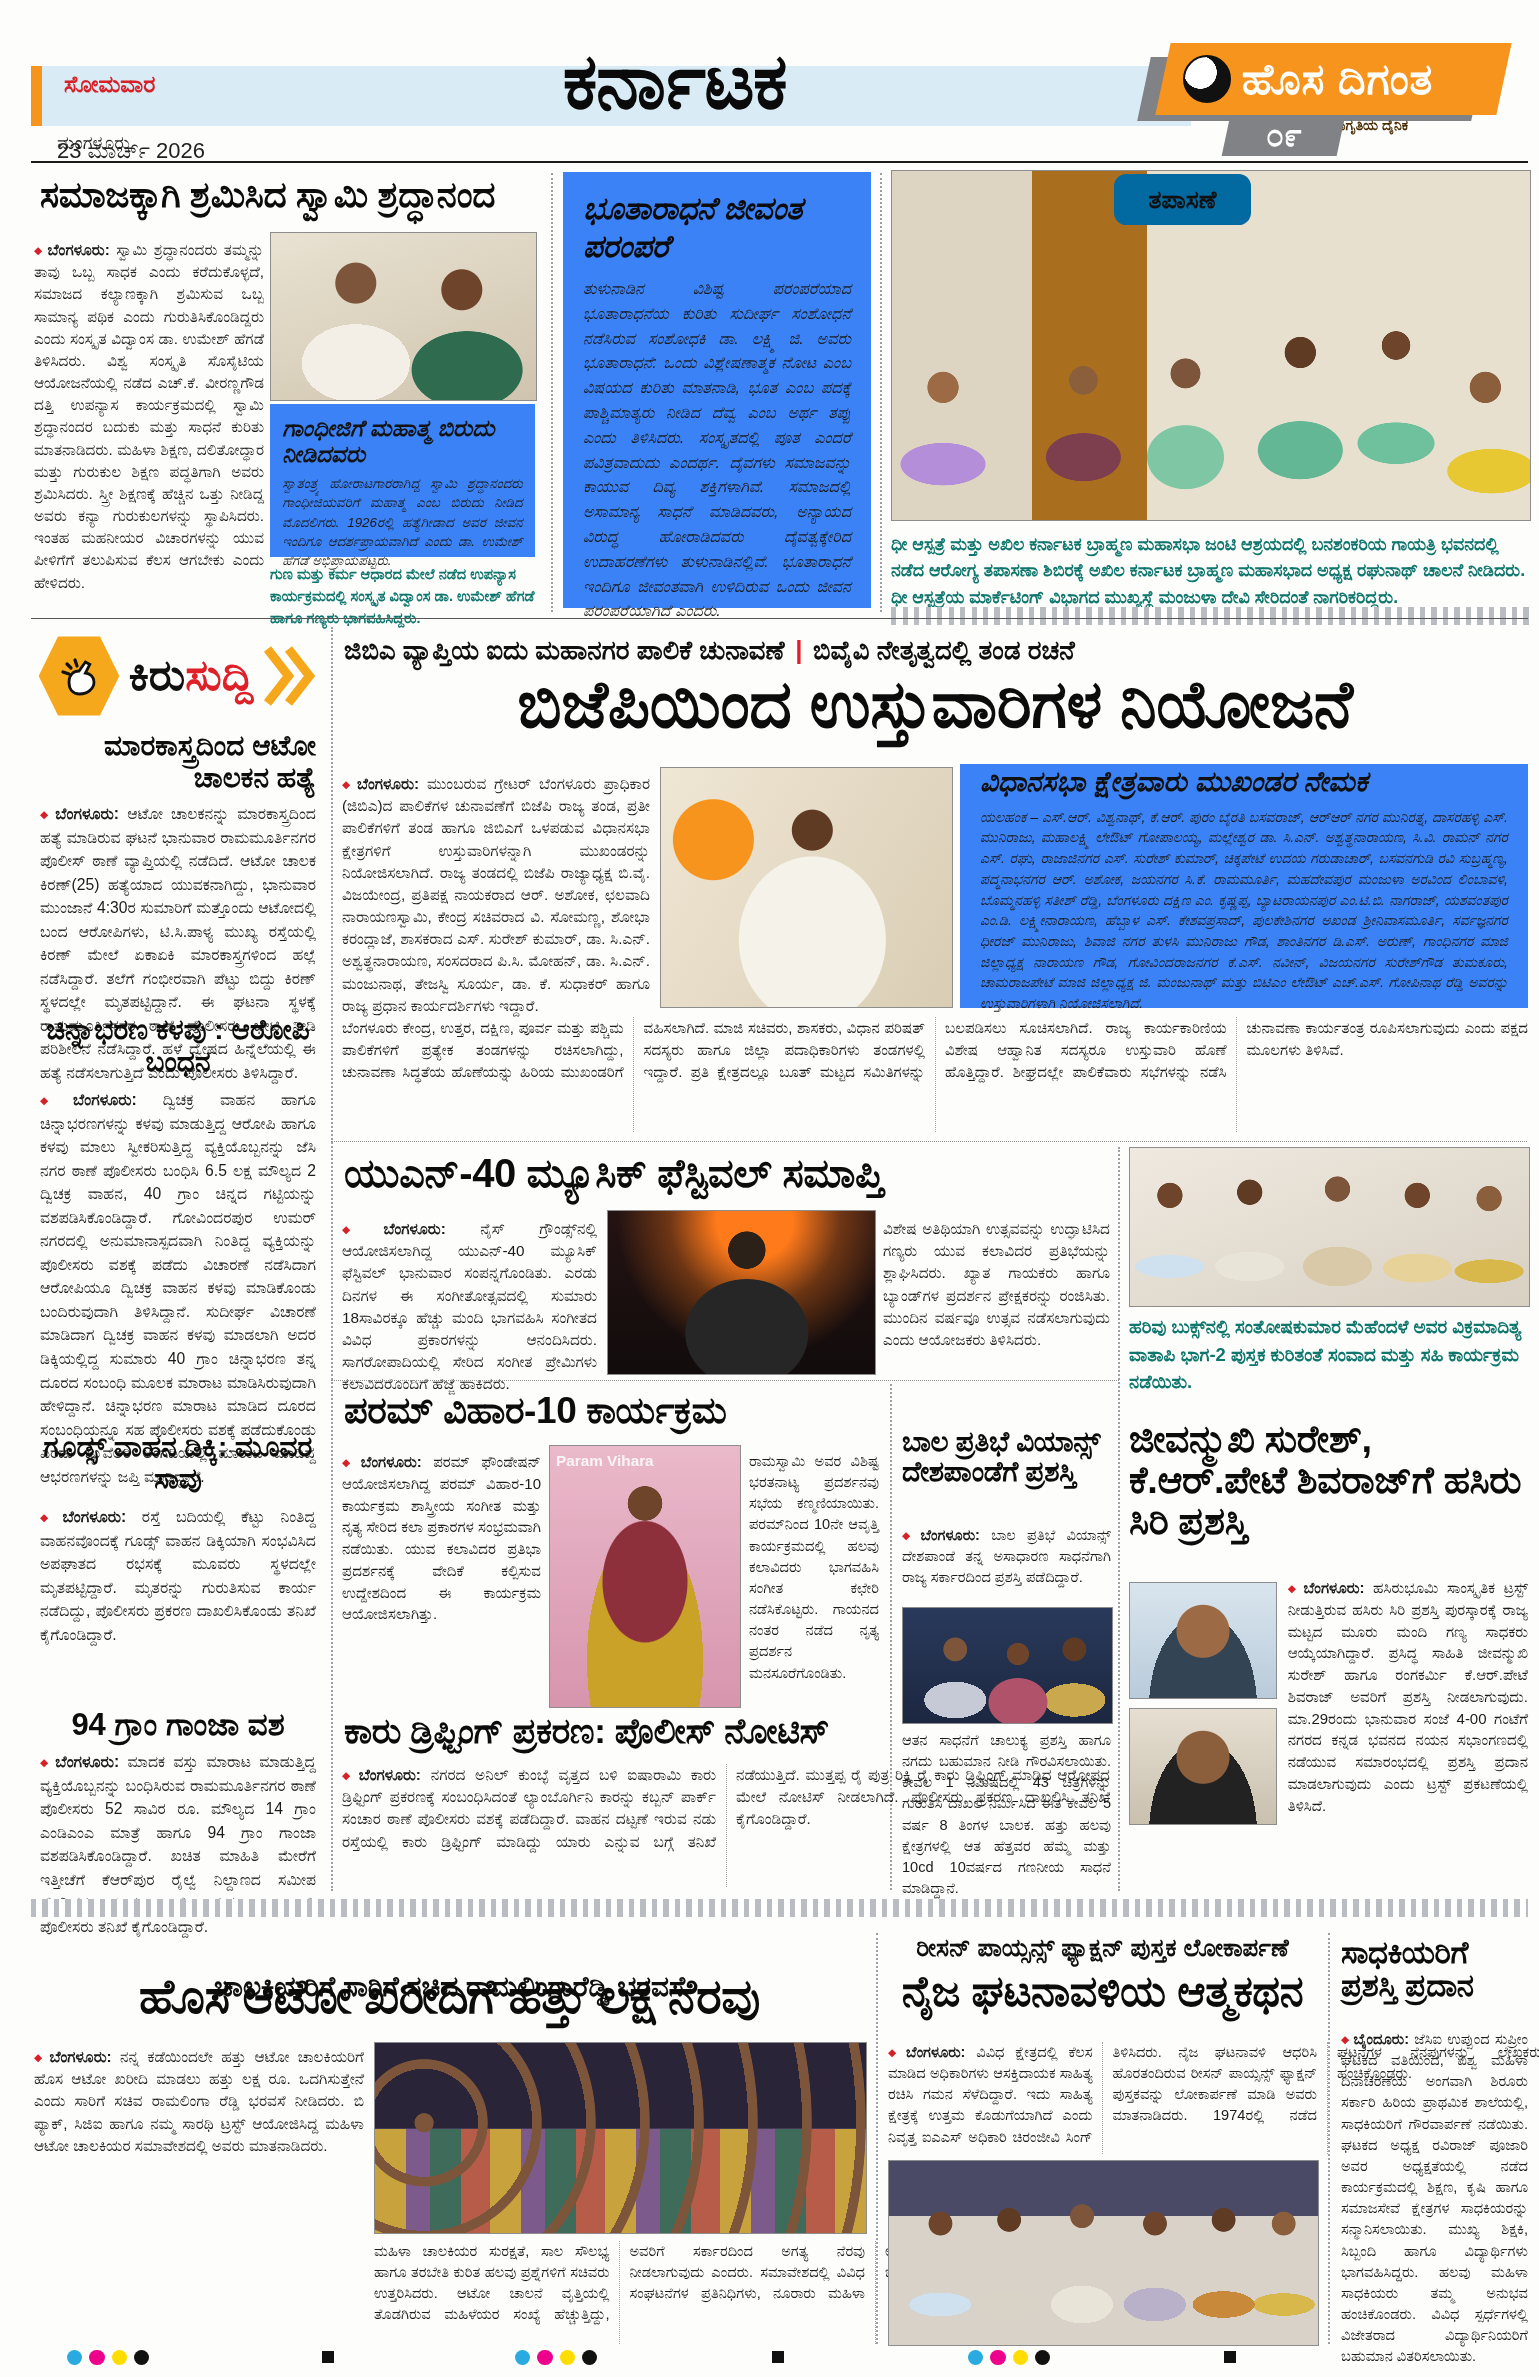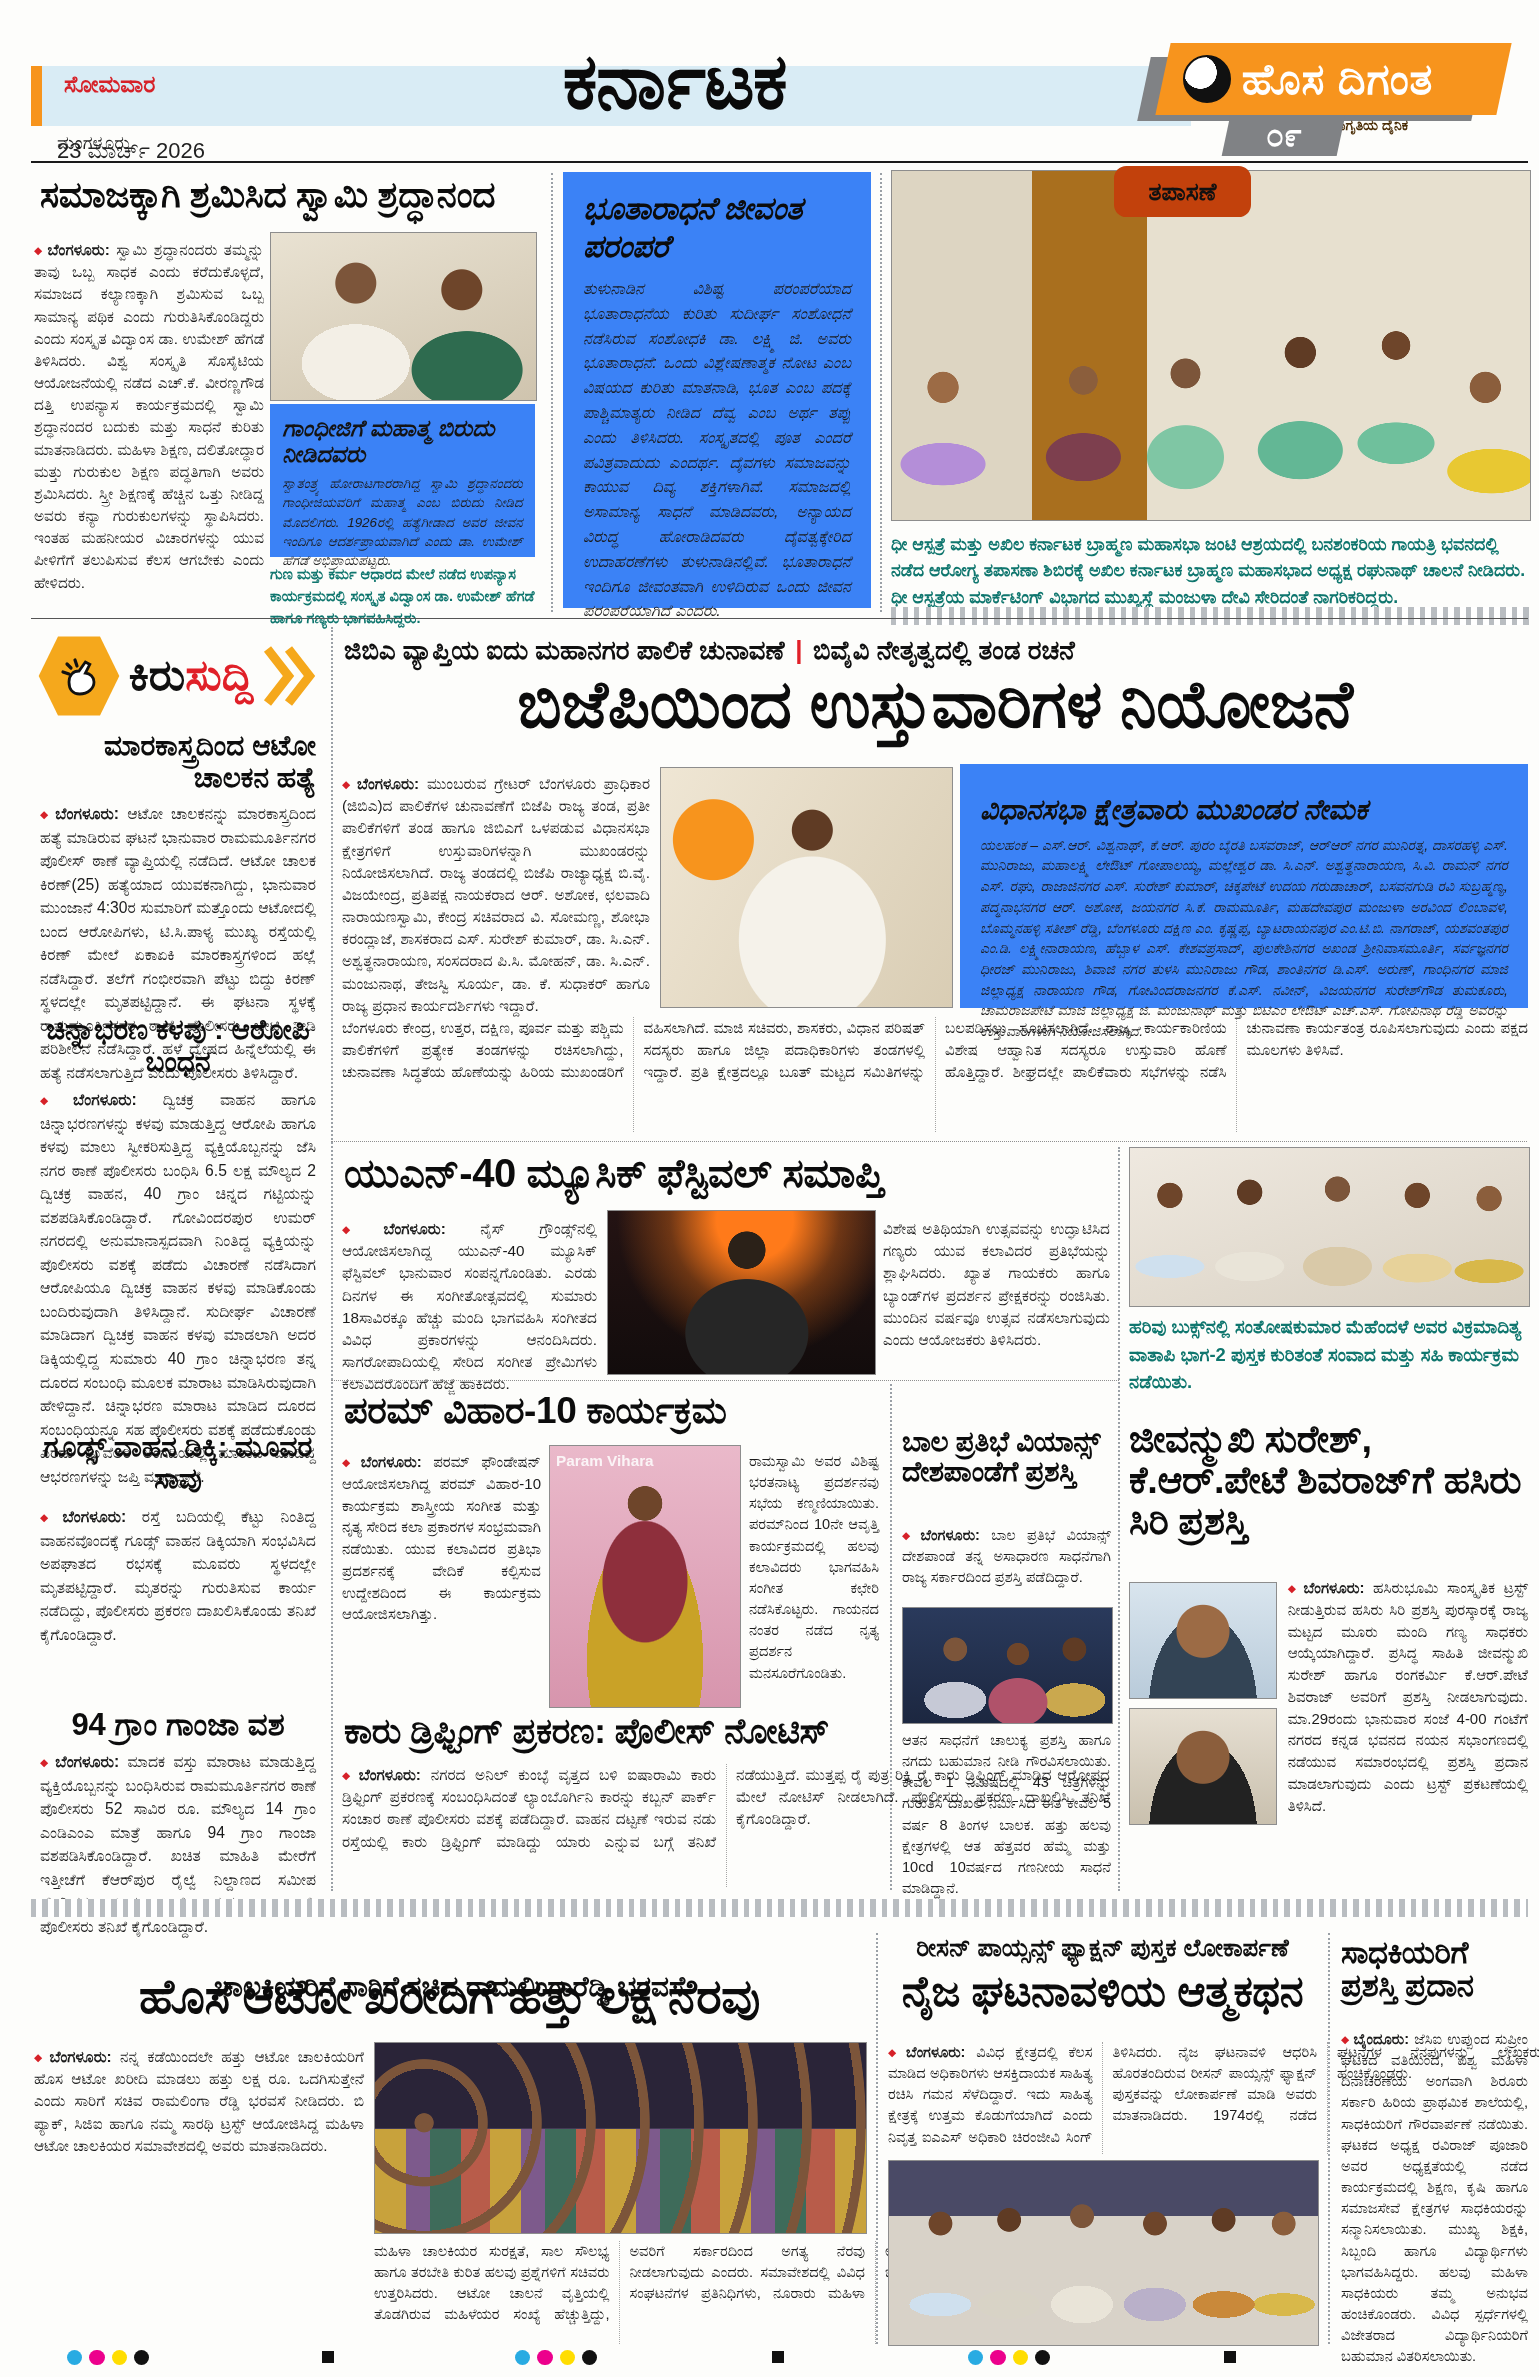--- a/index.html
+++ b/index.html
@@ -119,22 +119,22 @@
     radial-gradient(ellipse at 28% 78%,#d8d3c6 0 31px,transparent 31px),
     radial-gradient(circle at 45% 30%,#7c553a 0 11.5px,transparent 12.3px),
     radial-gradient(ellipse at 45% 78%,#e9e4d8 0 31px,transparent 31px),
     radial-gradient(circle at 62% 34%,#6e452a 0 11.5px,transparent 12.3px),
     radial-gradient(ellipse at 62% 78%,#b9b0c9 0 31px,transparent 31px),
     radial-gradient(circle at 78% 32%,#5f3b24 0 11.5px,transparent 12.3px),
     radial-gradient(ellipse at 78% 78%,#c9893a 0 31px,transparent 31px),
     radial-gradient(circle at 92% 34%,#8b5e3c 0 11.5px,transparent 12.3px),
     radial-gradient(ellipse at 92% 78%,#d8b84a 0 31px,transparent 31px),
     linear-gradient(180deg,#4a4a66 0 30%,#d8d2c8 30% 100%);}
-  .tag{background:#c2410c;border-radius:12.3px;font-weight:800;font-size:24.5px;color:#111;
-       display:flex;align-items:center;justify-content:center;}
+  .tag{background:#0369a1;border-radius:12.3px;font-weight:800;font-size:24.5px;color:#111;
+       display:flex;align-items:center;justify-content:center;margin-top:8px;}
   .dot{width:15.3px;height:15.3px;border-radius:50%;display:inline-block;margin-right:7px;}
   .regsq{width:12.3px;height:12.3px;background:#111;display:inline-block;}
   .plabel{position:absolute;left:6.1px;top:6.1px;color:#fff;font-weight:800;font-size:15.3px;opacity:.85;}
 </style>
 </head>
 <body>
 
 <div class="page">
 
   <div class="abs hd-band" style="left:41px;top:66px;width:1150px;height:60px;"></div>
@@ -228,21 +228,21 @@
   <div class="abs kicker" style="left:344px;top:635px;width:1184px;">
     <span>ಜಿಬಿಎ ವ್ಯಾಪ್ತಿಯ ಐದು ಮಹಾನಗರ ಪಾಲಿಕೆ ಚುನಾವಣೆ</span><span class="redpipe">|</span><span>ಬಿವೈವಿ ನೇತೃತ್ವದಲ್ಲಿ ತಂಡ ರಚನೆ</span>
   </div>
   <div class="abs hl" style="left:342px;top:669px;width:1186px;font-size:66px;text-align:center;">ಬಿಜೆಪಿಯಿಂದ ಉಸ್ತುವಾರಿಗಳ ನಿಯೋಜನೆ</div>
 
   <div class="abs jtext" style="left:342px;top:773px;width:308px;height:230px;">
     <span class="dmark">◆</span><span class="dl">ಬೆಂಗಳೂರು:</span>
     <span>ಮುಂಬರುವ ಗ್ರೇಟರ್ ಬೆಂಗಳೂರು ಪ್ರಾಧಿಕಾರ (ಜಿಬಿಎ)ದ ಪಾಲಿಕೆಗಳ ಚುನಾವಣೆಗೆ ಬಿಜೆಪಿ ರಾಜ್ಯ ತಂಡ, ಪ್ರತೀ ಪಾಲಿಕೆಗಳಿಗೆ ತಂಡ ಹಾಗೂ ಜಿಬಿಎಗೆ ಒಳಪಡುವ ವಿಧಾನಸಭಾ ಕ್ಷೇತ್ರಗಳಿಗೆ ಉಸ್ತುವಾರಿಗಳನ್ನಾಗಿ ಮುಖಂಡರನ್ನು ನಿಯೋಜಿಸಲಾಗಿದೆ. ರಾಜ್ಯ ತಂಡದಲ್ಲಿ ಬಿಜೆಪಿ ರಾಜ್ಯಾಧ್ಯಕ್ಷ ಬಿ.ವೈ. ವಿಜಯೇಂದ್ರ, ಪ್ರತಿಪಕ್ಷ ನಾಯಕರಾದ ಆರ್. ಅಶೋಕ, ಛಲವಾದಿ ನಾರಾಯಣಸ್ವಾಮಿ, ಕೇಂದ್ರ ಸಚಿವರಾದ ವಿ. ಸೋಮಣ್ಣ, ಶೋಭಾ ಕರಂದ್ಲಾಜೆ, ಶಾಸಕರಾದ ಎಸ್. ಸುರೇಶ್ ಕುಮಾರ್, ಡಾ. ಸಿ.ಎನ್. ಅಶ್ವತ್ಥನಾರಾಯಣ, ಸಂಸದರಾದ ಪಿ.ಸಿ. ಮೋಹನ್, ಡಾ. ಸಿ.ಎನ್. ಮಂಜುನಾಥ, ತೇಜಸ್ವಿ ಸೂರ್ಯ, ಡಾ. ಕೆ. ಸುಧಾಕರ್ ಹಾಗೂ ರಾಜ್ಯ ಪ್ರಧಾನ ಕಾರ್ಯದರ್ಶಿಗಳು ಇದ್ದಾರೆ.</span>
   </div>
   <div class="abs photo ph-bjp" style="left:660px;top:767px;width:291px;height:239px;"></div>
-  <div class="abs pinkbox" style="left:960px;top:764px;width:568px;height:244px;padding:30px 20px;box-sizing:border-box;">
+  <div class="abs pinkbox" style="left:960px;top:764px;width:568px;height:244px;padding:2px 20px;box-sizing:border-box;">
     <div class="boxtitle">ವಿಧಾನಸಭಾ ಕ್ಷೇತ್ರವಾರು ಮುಖಂಡರ ನೇಮಕ</div>
     <div class="jtext" style="font-size:14px;margin-top:7.7px;line-height:1.48;">ಯಲಹಂಕ – ಎಸ್.ಆರ್. ವಿಶ್ವನಾಥ್, ಕೆ.ಆರ್. ಪುರಂ ಬೈರತಿ ಬಸವರಾಜ್, ಆರ್‌ಆರ್ ನಗರ ಮುನಿರತ್ನ, ದಾಸರಹಳ್ಳಿ ಎಸ್. ಮುನಿರಾಜು, ಮಹಾಲಕ್ಷ್ಮಿ ಲೇಔಟ್ ಗೋಪಾಲಯ್ಯ, ಮಲ್ಲೇಶ್ವರ ಡಾ. ಸಿ.ಎನ್. ಅಶ್ವತ್ಥನಾರಾಯಣ, ಸಿ.ವಿ. ರಾಮನ್ ನಗರ ಎಸ್. ರಘು, ರಾಜಾಜಿನಗರ ಎಸ್. ಸುರೇಶ್ ಕುಮಾರ್, ಚಿಕ್ಕಪೇಟೆ ಉದಯ ಗರುಡಾಚಾರ್, ಬಸವನಗುಡಿ ರವಿ ಸುಬ್ರಹ್ಮಣ್ಯ, ಪದ್ಮನಾಭನಗರ ಆರ್. ಅಶೋಕ, ಜಯನಗರ ಸಿ.ಕೆ. ರಾಮಮೂರ್ತಿ, ಮಹದೇವಪುರ ಮಂಜುಳಾ ಅರವಿಂದ ಲಿಂಬಾವಳಿ, ಬೊಮ್ಮನಹಳ್ಳಿ ಸತೀಶ್ ರೆಡ್ಡಿ, ಬೆಂಗಳೂರು ದಕ್ಷಿಣ ಎಂ. ಕೃಷ್ಣಪ್ಪ, ಬ್ಯಾಟರಾಯನಪುರ ಎಂ.ಟಿ.ಬಿ. ನಾಗರಾಜ್, ಯಶವಂತಪುರ ಎಂ.ಡಿ. ಲಕ್ಷ್ಮೀನಾರಾಯಣ, ಹೆಬ್ಬಾಳ ಎಸ್. ಕೇಶವಪ್ರಸಾದ್, ಪುಲಕೇಶಿನಗರ ಅಖಂಡ ಶ್ರೀನಿವಾಸಮೂರ್ತಿ, ಸರ್ವಜ್ಞನಗರ ಧೀರಜ್ ಮುನಿರಾಜು, ಶಿವಾಜಿ ನಗರ ತುಳಸಿ ಮುನಿರಾಜು ಗೌಡ, ಶಾಂತಿನಗರ ಡಿ.ಎಸ್. ಅರುಣ್, ಗಾಂಧಿನಗರ ಮಾಜಿ ಜಿಲ್ಲಾಧ್ಯಕ್ಷ ನಾರಾಯಣ ಗೌಡ, ಗೋವಿಂದರಾಜನಗರ ಕೆ.ಎಸ್. ನವೀನ್, ವಿಜಯನಗರ ಸುರೇಶ್‌ಗೌಡ ತುಮಕೂರು, ಚಾಮರಾಜಪೇಟೆ ಮಾಜಿ ಜಿಲ್ಲಾಧ್ಯಕ್ಷ ಜಿ. ಮಂಜುನಾಥ್ ಮತ್ತು ಬಿಟಿಎಂ ಲೇಔಟ್ ಎಚ್.ಎಸ್. ಗೋಪಿನಾಥ ರೆಡ್ಡಿ ಅವರನ್ನು ಉಸ್ತುವಾರಿಗಳಾಗಿ ನಿಯೋಜಿಸಲಾಗಿದೆ.</div>
   </div>
   <div class="abs jtext cols4" style="left:342px;top:1017px;width:1186px;height:115px;font-size:15px;">ಬೆಂಗಳೂರು ಕೇಂದ್ರ, ಉತ್ತರ, ದಕ್ಷಿಣ, ಪೂರ್ವ ಮತ್ತು ಪಶ್ಚಿಮ ಪಾಲಿಕೆಗಳಿಗೆ ಪ್ರತ್ಯೇಕ ತಂಡಗಳನ್ನು ರಚಿಸಲಾಗಿದ್ದು, ಚುನಾವಣಾ ಸಿದ್ಧತೆಯ ಹೊಣೆಯನ್ನು ಹಿರಿಯ ಮುಖಂಡರಿಗೆ ವಹಿಸಲಾಗಿದೆ. ಮಾಜಿ ಸಚಿವರು, ಶಾಸಕರು, ವಿಧಾನ ಪರಿಷತ್ ಸದಸ್ಯರು ಹಾಗೂ ಜಿಲ್ಲಾ ಪದಾಧಿಕಾರಿಗಳು ತಂಡಗಳಲ್ಲಿ ಇದ್ದಾರೆ. ಪ್ರತಿ ಕ್ಷೇತ್ರದಲ್ಲೂ ಬೂತ್ ಮಟ್ಟದ ಸಮಿತಿಗಳನ್ನು ಬಲಪಡಿಸಲು ಸೂಚಿಸಲಾಗಿದೆ. ರಾಜ್ಯ ಕಾರ್ಯಕಾರಿಣಿಯ ವಿಶೇಷ ಆಹ್ವಾನಿತ ಸದಸ್ಯರೂ ಉಸ್ತುವಾರಿ ಹೊಣೆ ಹೊತ್ತಿದ್ದಾರೆ. ಶೀಘ್ರದಲ್ಲೇ ಪಾಲಿಕೆವಾರು ಸಭೆಗಳನ್ನು ನಡೆಸಿ ಚುನಾವಣಾ ಕಾರ್ಯತಂತ್ರ ರೂಪಿಸಲಾಗುವುದು ಎಂದು ಪಕ್ಷದ ಮೂಲಗಳು ತಿಳಿಸಿವೆ.</div>
 
   <div class="abs hdot" style="left:331px;top:1141px;width:1196px;"></div>
 
   <div class="abs hl" style="left:344px;top:1152px;width:767px;font-size:40px;">ಯುಎನ್-40 ಮ್ಯೂಸಿಕ್ ಫೆಸ್ಟಿವಲ್ ಸಮಾಪ್ತಿ</div>
   <div class="abs jtext" style="left:342px;top:1218px;width:255px;height:153px;">
     <span class="dmark">◆</span><span class="dl">ಬೆಂಗಳೂರು:</span>

